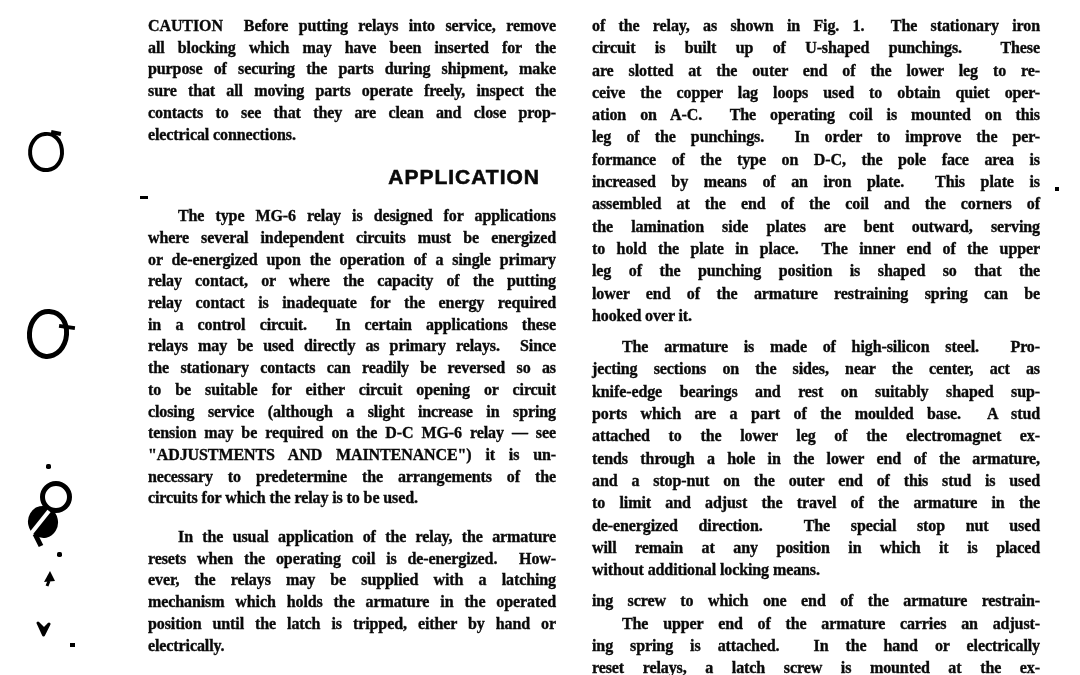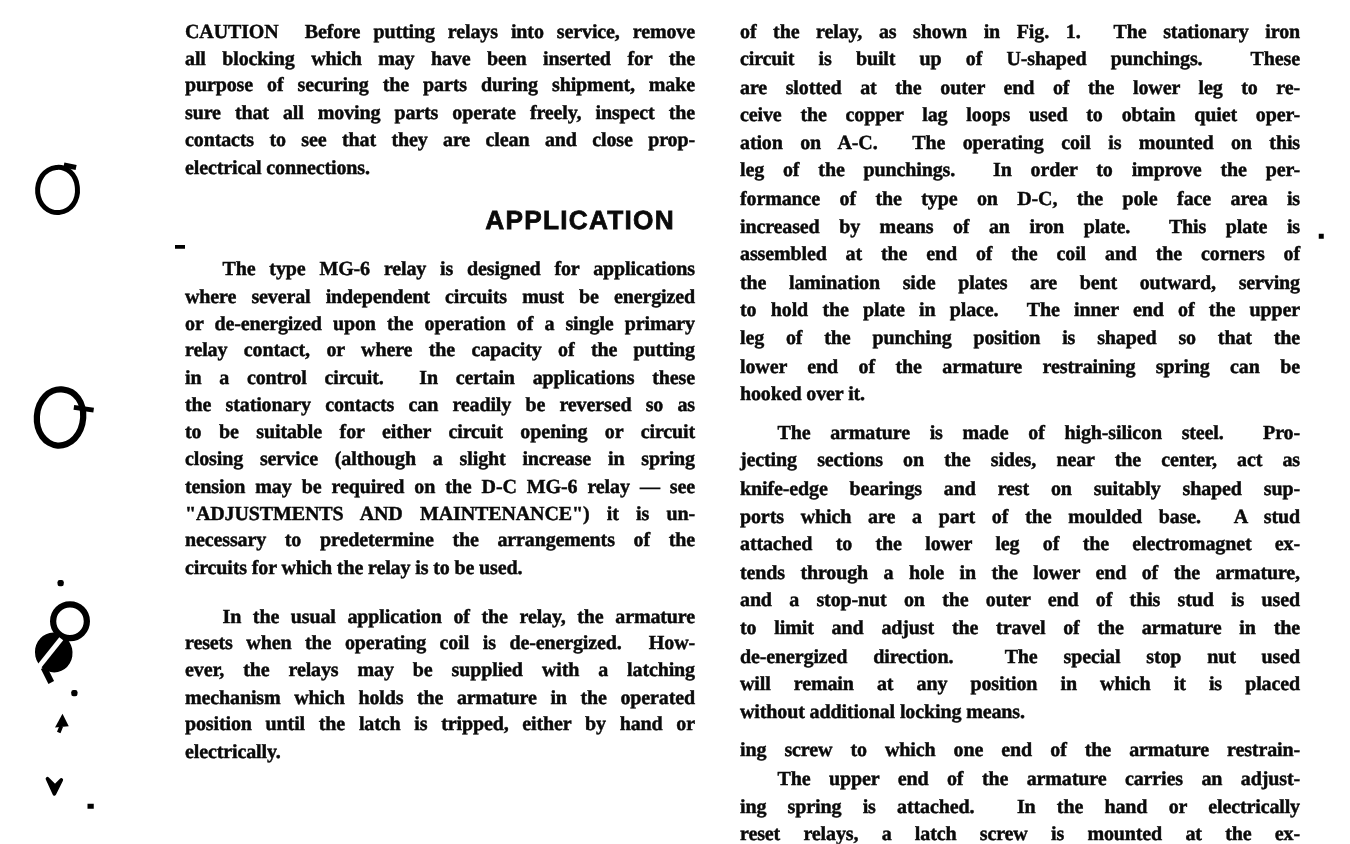--- a/index.html
+++ b/index.html
@@ -91,21 +91,23 @@
         <div class="line">sure that all moving parts operate freely, inspect the</div>
         <div class="line">contacts to see that they are clean and close prop-</div>
         <div class="line last">electrical connections.</div>
       </div>
       <div class="heading">APPLICATION</div>
       <div class="para">
         <div class="line indent">The type MG-6 relay is designed for applications</div>
         <div class="line">where several independent circuits must be energized</div>
         <div class="line">or de-energized upon the operation of a single primary</div>
         <div class="line">relay contact, or where the capacity of the putting</div>
+        <div class="line">relay contact is inadequate for the energy required</div>
         <div class="line">in a control circuit.&nbsp; In certain applications these</div>
+        <div class="line">relays may be used directly as primary relays.&nbsp; Since</div>
         <div class="line">the stationary contacts can readily be reversed so as</div>
         <div class="line">to be suitable for either circuit opening or circuit</div>
         <div class="line">closing service (although a slight increase in spring</div>
         <div class="line">tension may be required on the D-C MG-6 relay — see</div>
         <div class="line">"ADJUSTMENTS AND MAINTENANCE") it is un-</div>
         <div class="line">necessary to predetermine the arrangements of the</div>
         <div class="line last">circuits for which the relay is to be used.</div>
       </div>
       <div class="para">
         <div class="line indent">In the usual application of the relay, the armature</div>

